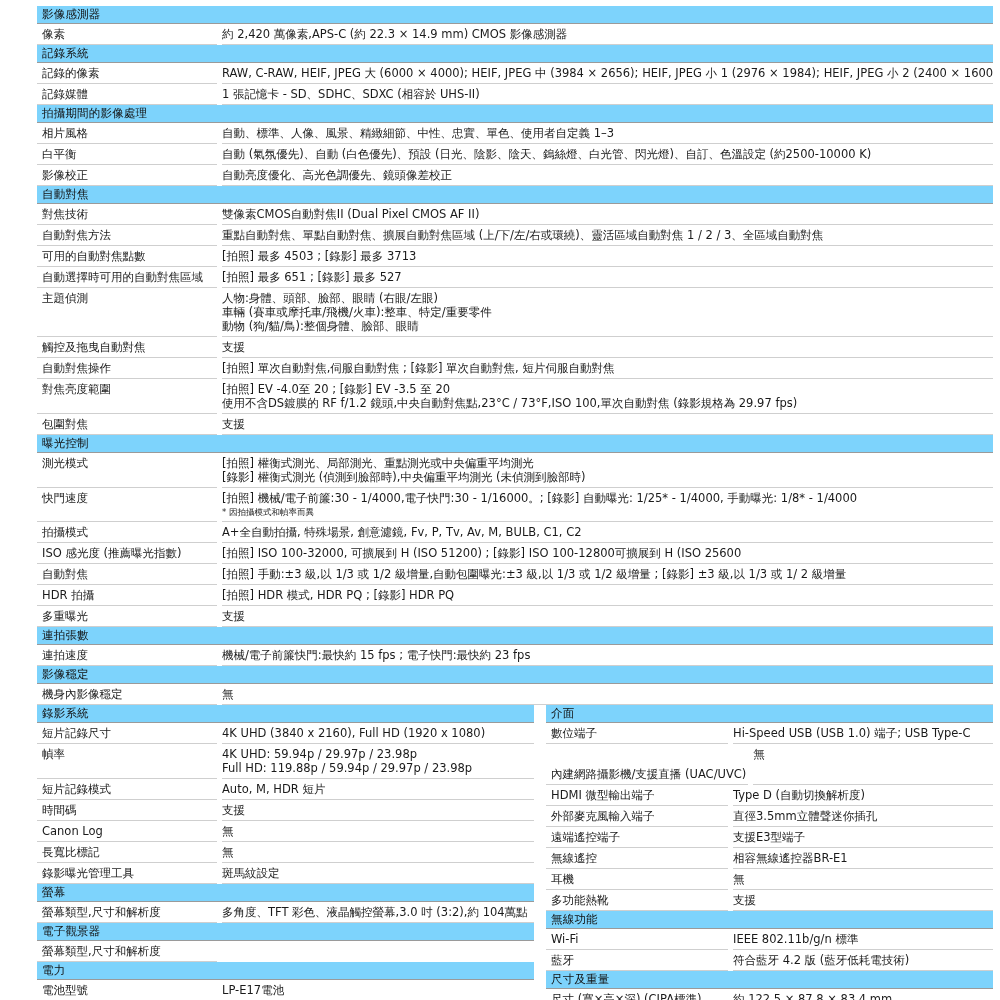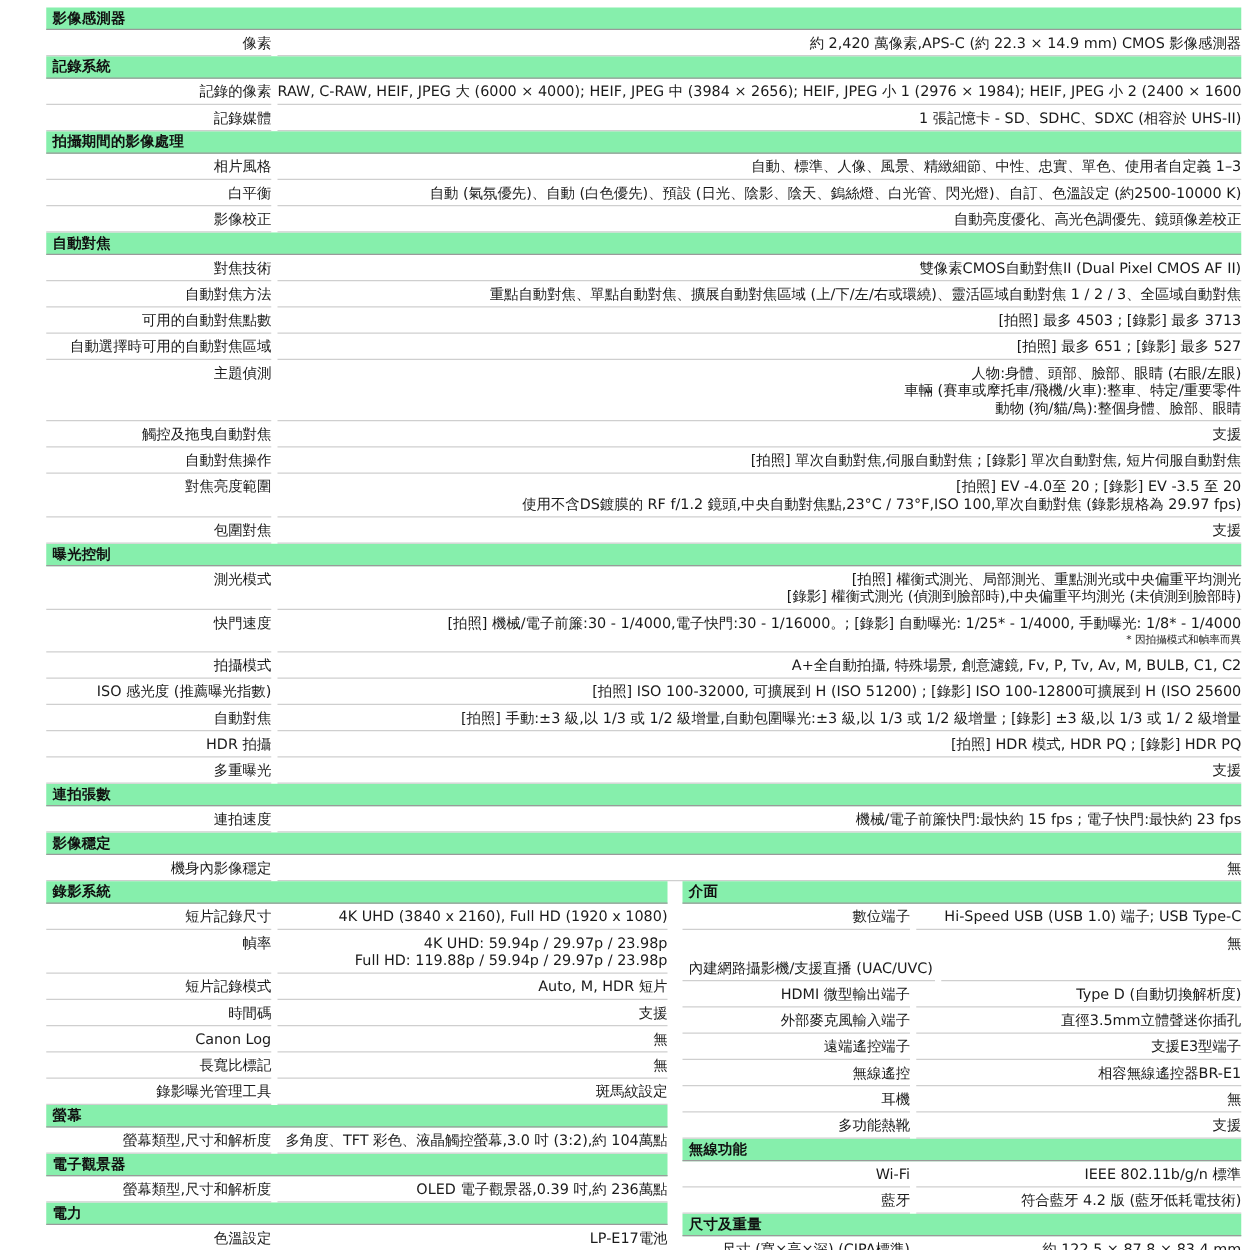--- a/index.html
+++ b/index.html
@@ -4,31 +4,31 @@
 <style>
   html,body{margin:0;padding:0;}
   body{
     width:1000px;height:1000px;overflow:hidden;background:#ffffff;
     font-family:"DejaVu Sans","Liberation Sans",sans-serif;
     font-size:11.5px;line-height:14px;color:#1a1a1a;
     -webkit-font-smoothing:antialiased;
   }
   .spec-wrap{position:absolute;left:37px;top:6px;width:956px;}
   .sec-header{
-    background:#86efac;border-bottom:1px solid #9a9a9a;
+    background:#7dd3fc;border-bottom:1px solid #9a9a9a;
     padding:1px 5px 1px 5px;height:15px;line-height:15px;
-    color:#111;letter-spacing:.2px;font-weight:bold;
+    color:#111;letter-spacing:.2px;
   }
   .row{display:flex;column-gap:5px;}
   .cell-label,.cell-value{
     border-bottom:1px solid #cfcfcf;
     padding:3px 0 3px 0;
   }
-  .cell-label{flex:0 0 180px;padding-left:5px;box-sizing:border-box;text-align:right;}
-  .cell-value{flex:1 1 auto;min-width:0;text-align:right;}
+  .cell-label{flex:0 0 180px;padding-left:5px;box-sizing:border-box;}
+  .cell-value{flex:1 1 auto;min-width:0;}
   .row.wide .cell-label{flex:0 0 auto;white-space:nowrap;padding-right:2px;margin-top:20px;}
   .val-line{white-space:nowrap;overflow:hidden;}
   .val-note{font-size:8.5px;line-height:11px;padding-top:2px;white-space:nowrap;}
   .cols{display:flex;column-gap:12px;align-items:flex-start;}
   .col-left{width:497px;flex:0 0 497px;}
   .col-left .cell-label{flex:0 0 180px;}
   .col-right{flex:1 1 auto;}
   .col-right .cell-label{flex:0 0 182px;}
   .col-right .row.wide .cell-label{flex:0 0 auto;}
 </style>
@@ -243,27 +243,24 @@
         <div class="sec-header">螢幕</div>
         <div class="row">
           <div class="cell-label">螢幕類型,尺寸和解析度</div>
           <div class="cell-value">
             <div class="val-line">多角度、TFT 彩色、液晶觸控螢幕,3.0 吋 (3:2),約 104萬點</div>
           </div>
         </div>
         <div class="sec-header">電子觀景器</div>
         <div class="row">
           <div class="cell-label">螢幕類型,尺寸和解析度</div>
-          <div class="cell-value">
-            <div class="val-line">OLED 電子觀景器,0.39 吋,約 236萬點</div>
-          </div>
         </div>
         <div class="sec-header">電力</div>
         <div class="row">
-          <div class="cell-label">色溫設定</div>
+          <div class="cell-label">電池型號</div>
           <div class="cell-value">
             <div class="val-line">LP-E17電池</div>
           </div>
         </div>
       </div>
     <div id="right-col" class="col-right">
         <div class="sec-header">介面</div>
         <div class="row">
           <div class="cell-label">數位端子</div>
           <div class="cell-value">

